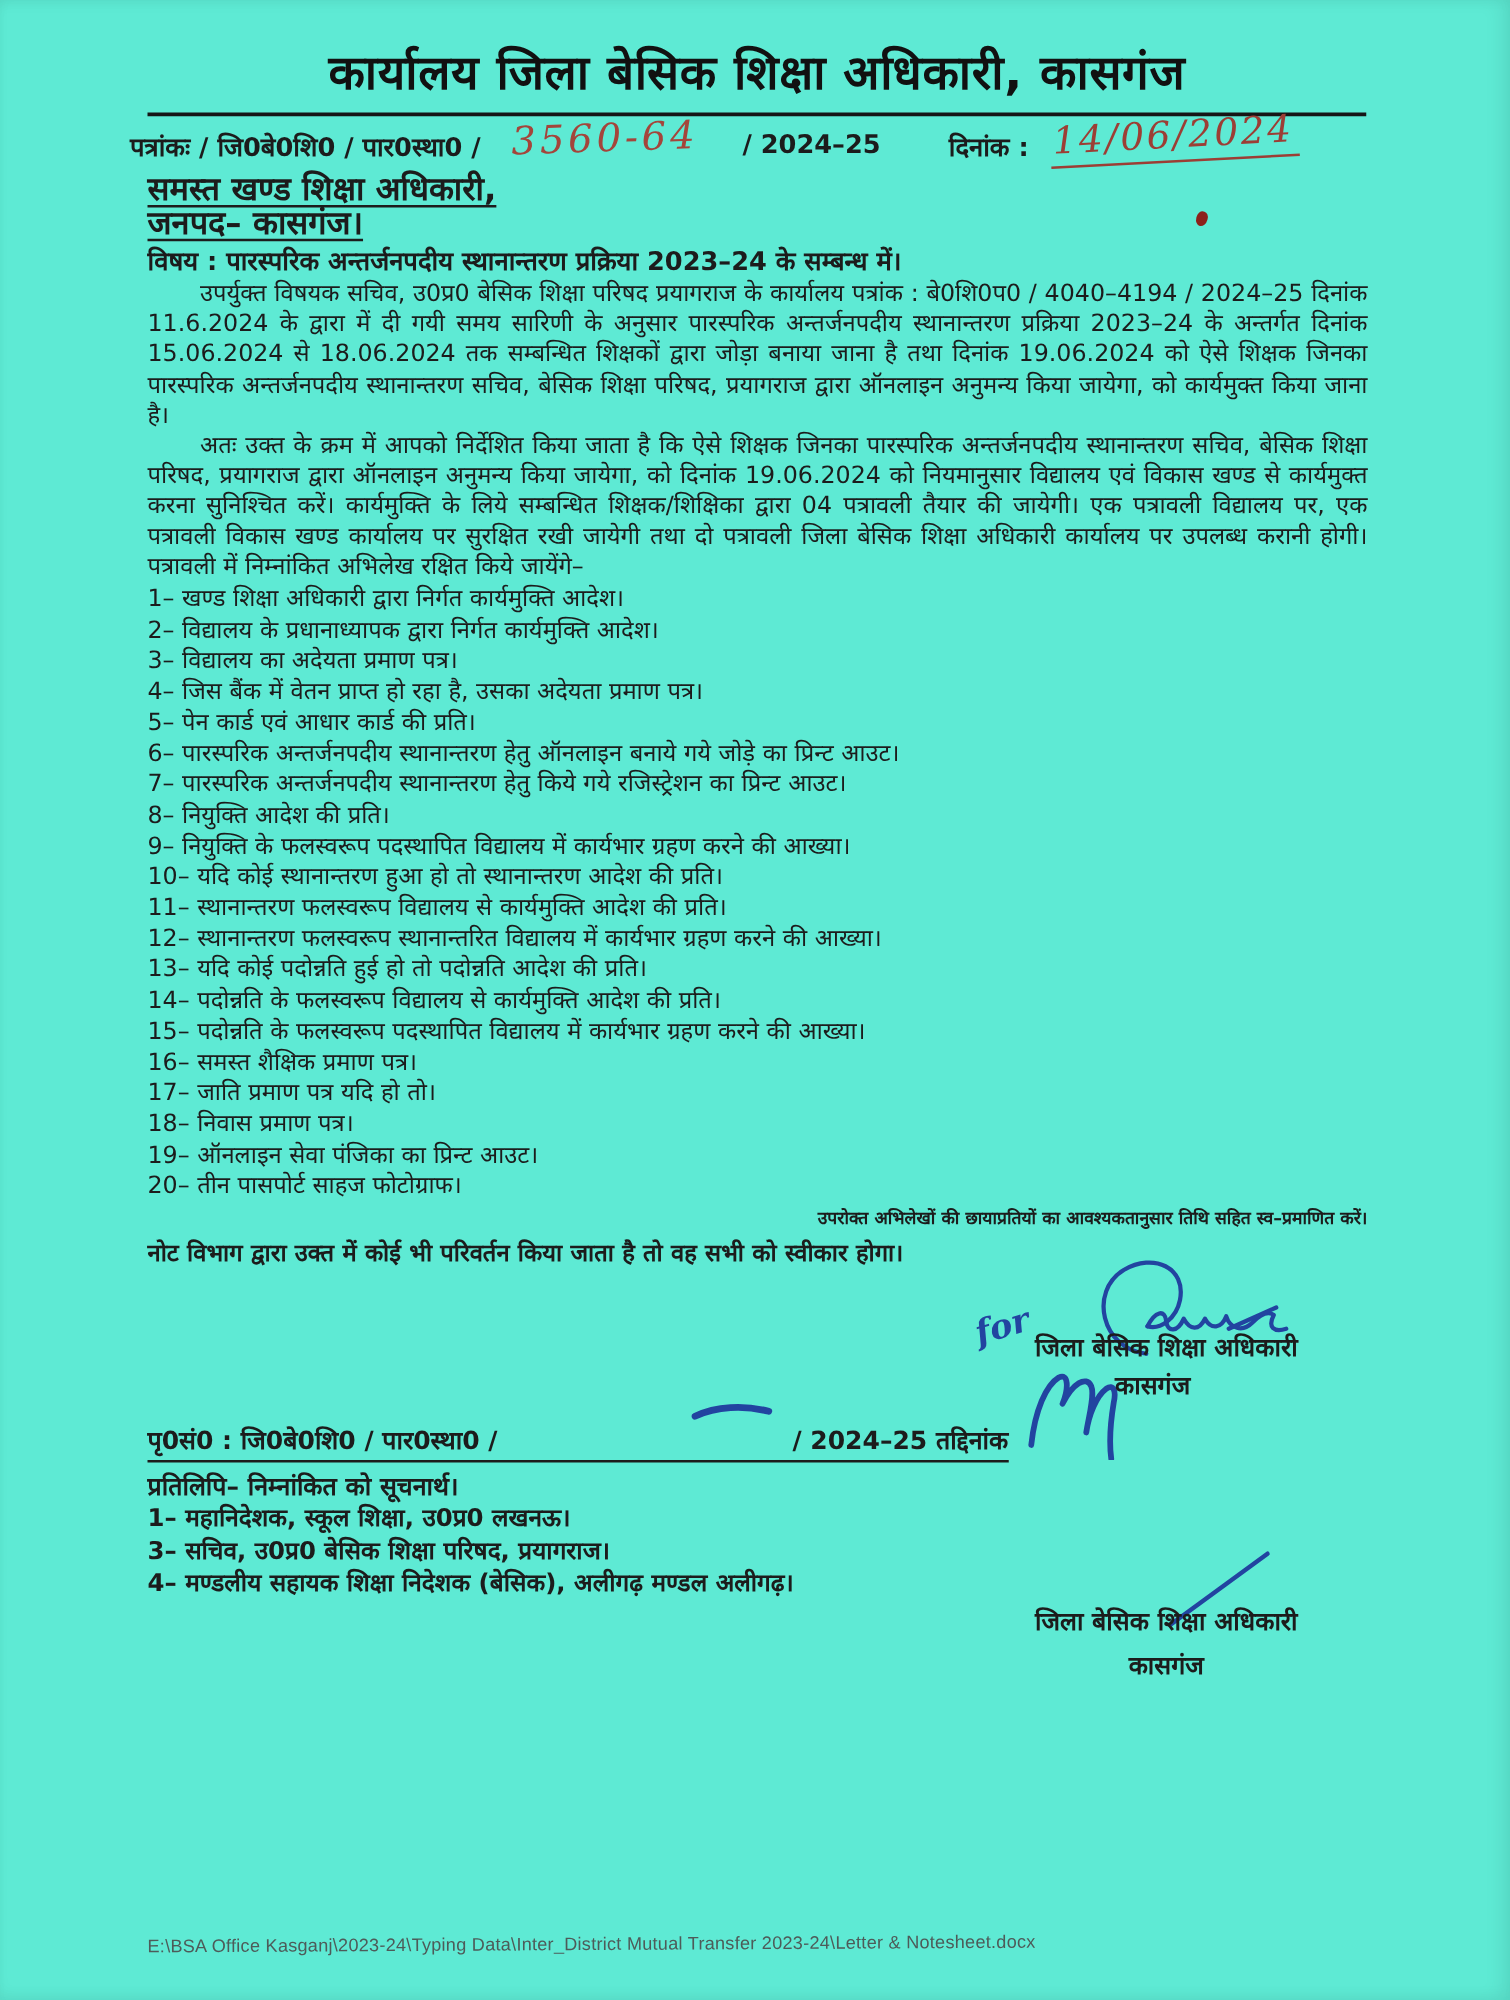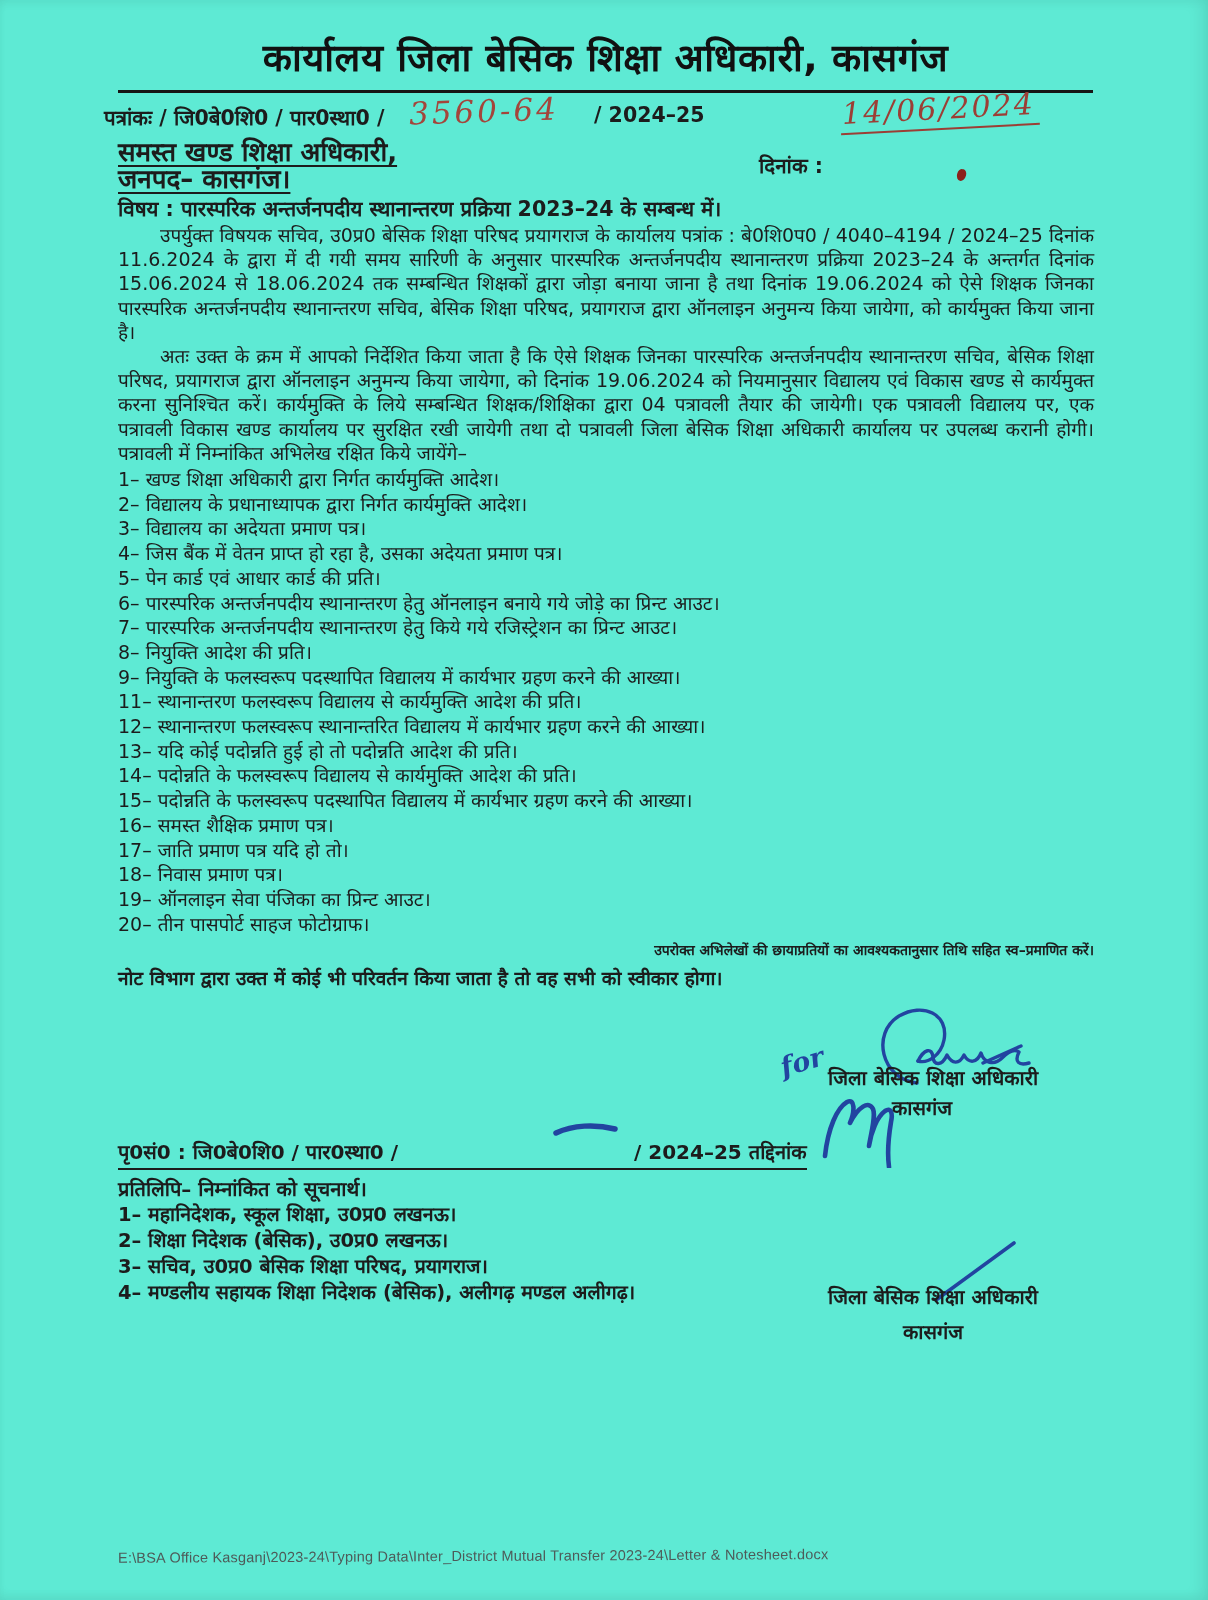--- a/index.html
+++ b/index.html
@@ -18,21 +18,21 @@
   }
   .title-wrap h1{
     margin:0;font-size:38px;font-weight:700;letter-spacing:.5px;
     white-space:nowrap;color:#111;
   }
   .ref-line{position:absolute;left:104px;top:99px;width:975px;height:36px;font-size:20.5px;font-weight:700;}
   .ref-prefix{position:absolute;left:0;top:4px;}
   .hw{font-family:"DejaVu Serif",serif;font-style:italic;}
   .ref-number{position:absolute;left:305px;top:-6px;font-size:31px;color:#a4453b;transform:rotate(-2deg);letter-spacing:3px;font-weight:400;}
   .ref-suffix{position:absolute;left:490px;top:4px;}
-  .date-label{position:absolute;left:655px;top:4px;margin-top:48px;}
+  .date-label{position:absolute;left:655px;top:4px;}
   .date-value{position:absolute;left:736px;top:-8px;font-size:30px;color:#9c3e35;transform:rotate(-3deg);letter-spacing:2px;font-weight:400;border-bottom:2px solid #9c3e35;padding:0 4px 2px 2px;}
   .addressee{position:absolute;left:118px;top:139px;font-size:26px;font-weight:700;line-height:27px;}
   .addressee .u{text-decoration:underline;text-decoration-thickness:2px;text-underline-offset:4px;}
   .red-dot{position:absolute;left:957px;top:169px;width:9px;height:12px;background:#8c211b;border-radius:50% 45% 55% 50%;transform:rotate(14deg);}
   .subject{position:absolute;left:118px;top:194px;font-size:20.5px;font-weight:700;}
   .flow{position:absolute;left:118px;top:223px;width:976px;}
   .para{margin:0;text-indent:42px;text-align:justify;font-size:19px;line-height:24.2px;font-weight:400;}
   .doc-list{margin-top:2px;}
   .doc-list p{margin:0;font-size:19px;line-height:24.7px;font-weight:400;white-space:nowrap;}
   .closing-line{margin:1px 0 0 0;text-indent:42px;font-size:14px;line-height:26px;font-weight:700;text-align:right;}
@@ -90,20 +90,21 @@
     <div class="doc-list">
       <p>1– खण्ड शिक्षा अधिकारी द्वारा निर्गत कार्यमुक्ति आदेश।</p>
       <p>2– विद्यालय के प्रधानाध्यापक द्वारा निर्गत कार्यमुक्ति आदेश।</p>
       <p>3– विद्यालय का अदेयता प्रमाण पत्र।</p>
       <p>4– जिस बैंक में वेतन प्राप्त हो रहा है, उसका अदेयता प्रमाण पत्र।</p>
       <p>5– पेन कार्ड एवं आधार कार्ड की प्रति।</p>
       <p>6– पारस्परिक अन्तर्जनपदीय स्थानान्तरण हेतु ऑनलाइन बनाये गये जोड़े का प्रिन्ट आउट।</p>
       <p>7– पारस्परिक अन्तर्जनपदीय स्थानान्तरण हेतु किये गये रजिस्ट्रेशन का प्रिन्ट आउट।</p>
       <p>8– नियुक्ति आदेश की प्रति।</p>
       <p>9– नियुक्ति के फलस्वरूप पदस्थापित विद्यालय में कार्यभार ग्रहण करने की आख्या।</p>
+      <p>10– यदि कोई स्थानान्तरण हुआ हो तो स्थानान्तरण आदेश की प्रति।</p>
       <p>11– स्थानान्तरण फलस्वरूप विद्यालय से कार्यमुक्ति आदेश की प्रति।</p>
       <p>12– स्थानान्तरण फलस्वरूप स्थानान्तरित विद्यालय में कार्यभार ग्रहण करने की आख्या।</p>
       <p>13– यदि कोई पदोन्नति हुई हो तो पदोन्नति आदेश की प्रति।</p>
       <p>14– पदोन्नति के फलस्वरूप विद्यालय से कार्यमुक्ति आदेश की प्रति।</p>
       <p>15– पदोन्नति के फलस्वरूप पदस्थापित विद्यालय में कार्यभार ग्रहण करने की आख्या।</p>
       <p>16– समस्त शैक्षिक प्रमाण पत्र।</p>
       <p>17– जाति प्रमाण पत्र यदि हो तो।</p>
       <p>18– निवास प्रमाण पत्र।</p>
       <p>19– ऑनलाइन सेवा पंजिका का प्रिन्ट आउट।</p>
       <p>20– तीन पासपोर्ट साहज फोटोग्राफ।</p>
@@ -135,21 +136,20 @@
       <path d="M3 11 C 20 3 42 2 62 7" fill="none" stroke="#2244a0" stroke-width="5.5" stroke-linecap="round"></path>
     </svg>
     <div class="endorse-line">
       <span>पृ0सं0 : जि0बे0शि0 / पार0स्था0 /</span>
       <span class="endorse-blank"></span>
       <span>/ 2024–25 तद्दिनांक</span>
     </div>
     <p class="copy-heading">प्रतिलिपि– निम्नांकित को सूचनार्थ।</p>
     <div class="copy-list">
       <p>1– महानिदेशक, स्कूल शिक्षा, उ0प्र0 लखनऊ।</p>
-      <p>2– शिक्षा निदेशक (बेसिक), उ0प्र0 लखनऊ।</p>
       <p>3– सचिव, उ0प्र0 बेसिक शिक्षा परिषद, प्रयागराज।</p>
       <p>4– मण्डलीय सहायक शिक्षा निदेशक (बेसिक), अलीगढ़ मण्डल अलीगढ़।</p>
     </div>
   </div>
 
   <svg class="bottom-slash" width="92" height="66" viewBox="0 0 92 66">
     <path d="M8 62 L 86 5" fill="none" stroke="#2244a0" stroke-width="3.6" stroke-linecap="round"></path>
   </svg>
   <div class="bottom-sign">
     <div class="l1">जिला बेसिक शिक्षा अधिकारी</div>

